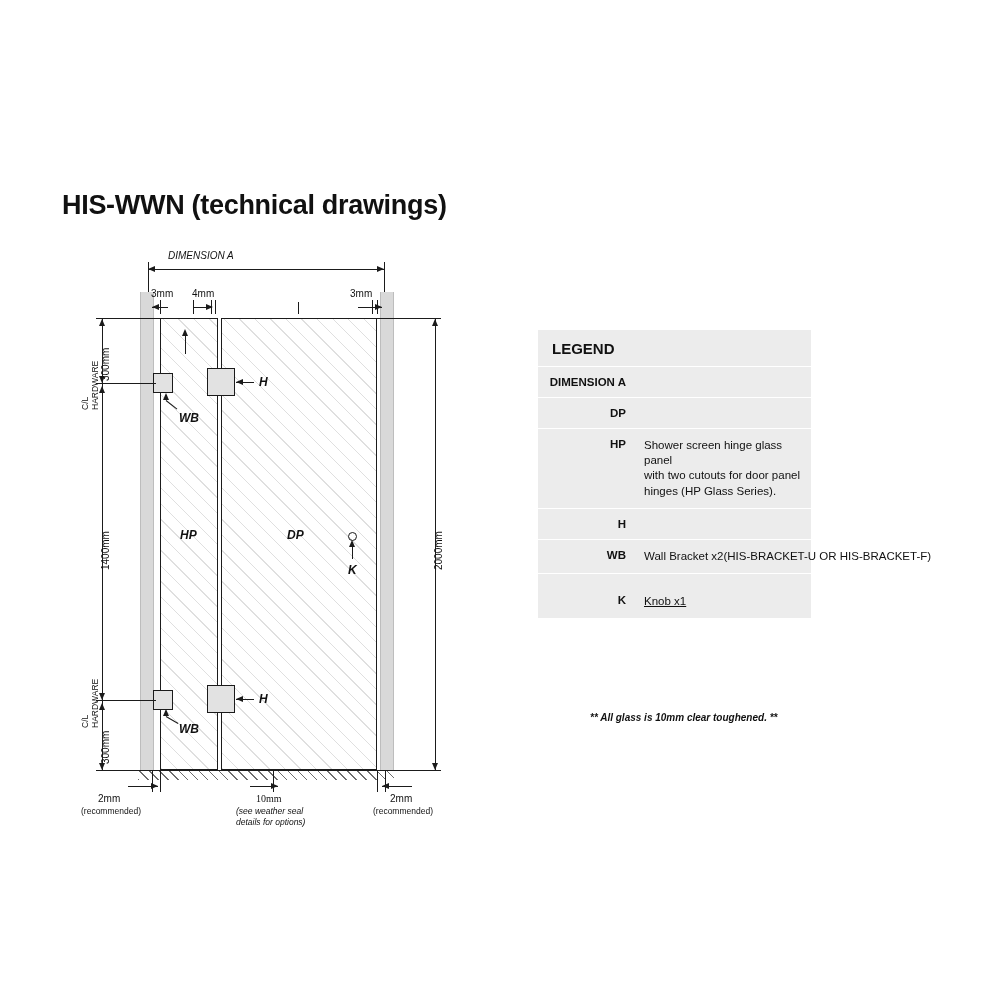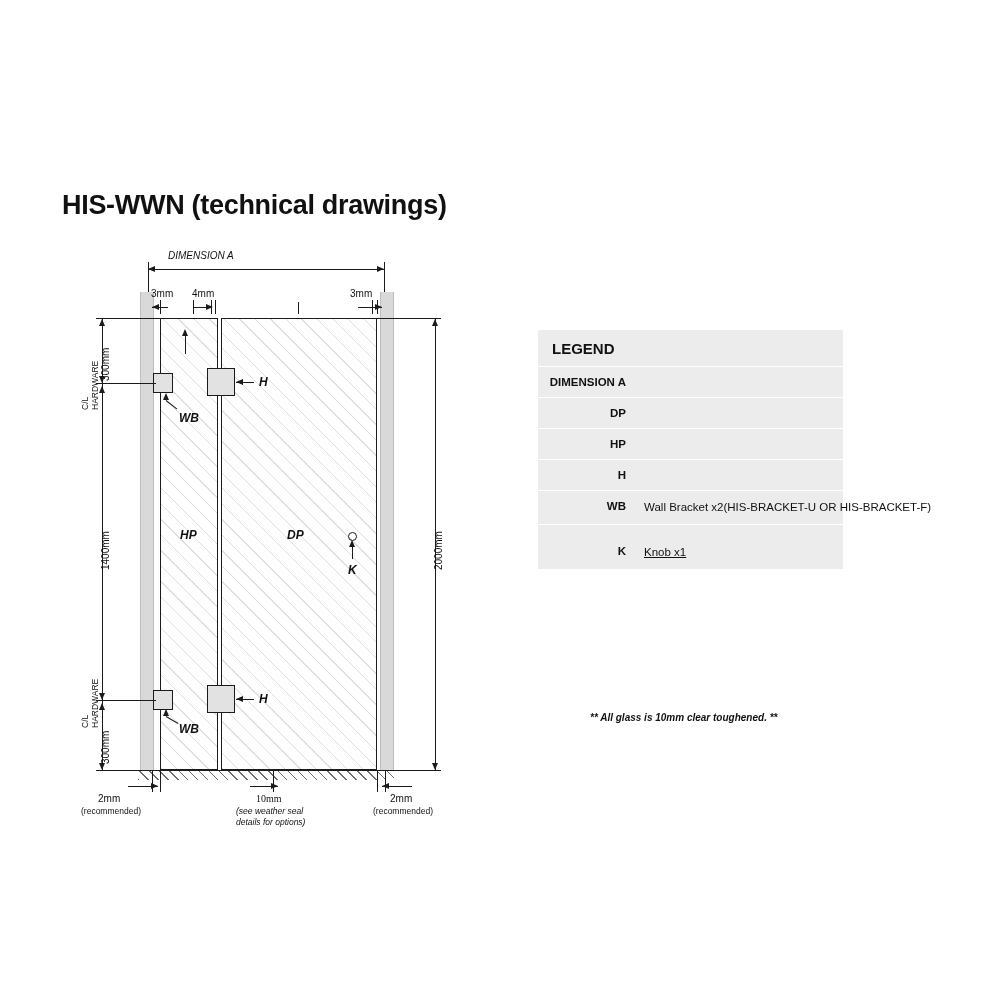--- a/index.html
+++ b/index.html
@@ -117,21 +117,21 @@
   .arrowL { border-top: 3.5px solid transparent; border-bottom: 3.5px solid transparent; border-right: 7px solid #1b1b1b; }
   .arrowR { border-top: 3.5px solid transparent; border-bottom: 3.5px solid transparent; border-left: 7px solid #1b1b1b; }
   .arrowU { border-left: 3.5px solid transparent; border-right: 3.5px solid transparent; border-bottom: 7px solid #1b1b1b; }
   .arrowD { border-left: 3.5px solid transparent; border-right: 3.5px solid transparent; border-top: 7px solid #1b1b1b; }
 
   
   #legend {
     position: absolute;
     left: 538px;
     top: 330px;
-    width: 305px;
+    width: 273px;
     background: #ececec;
     font-size: 11.5px;
   }
   #legend .legend-title {
     padding: 10px 14px 9px 14px;
     font-size: 15px;
     font-weight: bold;
     border-bottom: 1px solid #ffffff;
   }
   .legend-row {
@@ -294,20 +294,23 @@
   <div class="legend-title">LEGEND</div>
 
   <div class="legend-row">
     <div class="legend-key">DIMENSION A</div>
   </div>
   <div class="legend-row">
     <div class="legend-key">DP</div>
   </div>
   <div class="legend-row">
     <div class="legend-key">HP</div>
+    <div class="legend-val">Shower screen hinge glass panel
+with two cutouts for door panel
+hinges (HP Glass Series).</div>
   </div>
   <div class="legend-row">
     <div class="legend-key">H</div>
   </div>
   <div class="legend-row">
     <div class="legend-key">WB</div>
     <div class="legend-val wide">Wall Bracket x2(HIS-BRACKET-U OR HIS-BRACKET-F)</div>
   </div>
   <div class="legend-row" style="min-height:44px;">
     <div class="legend-key" style="padding-top:20px;">K</div>

